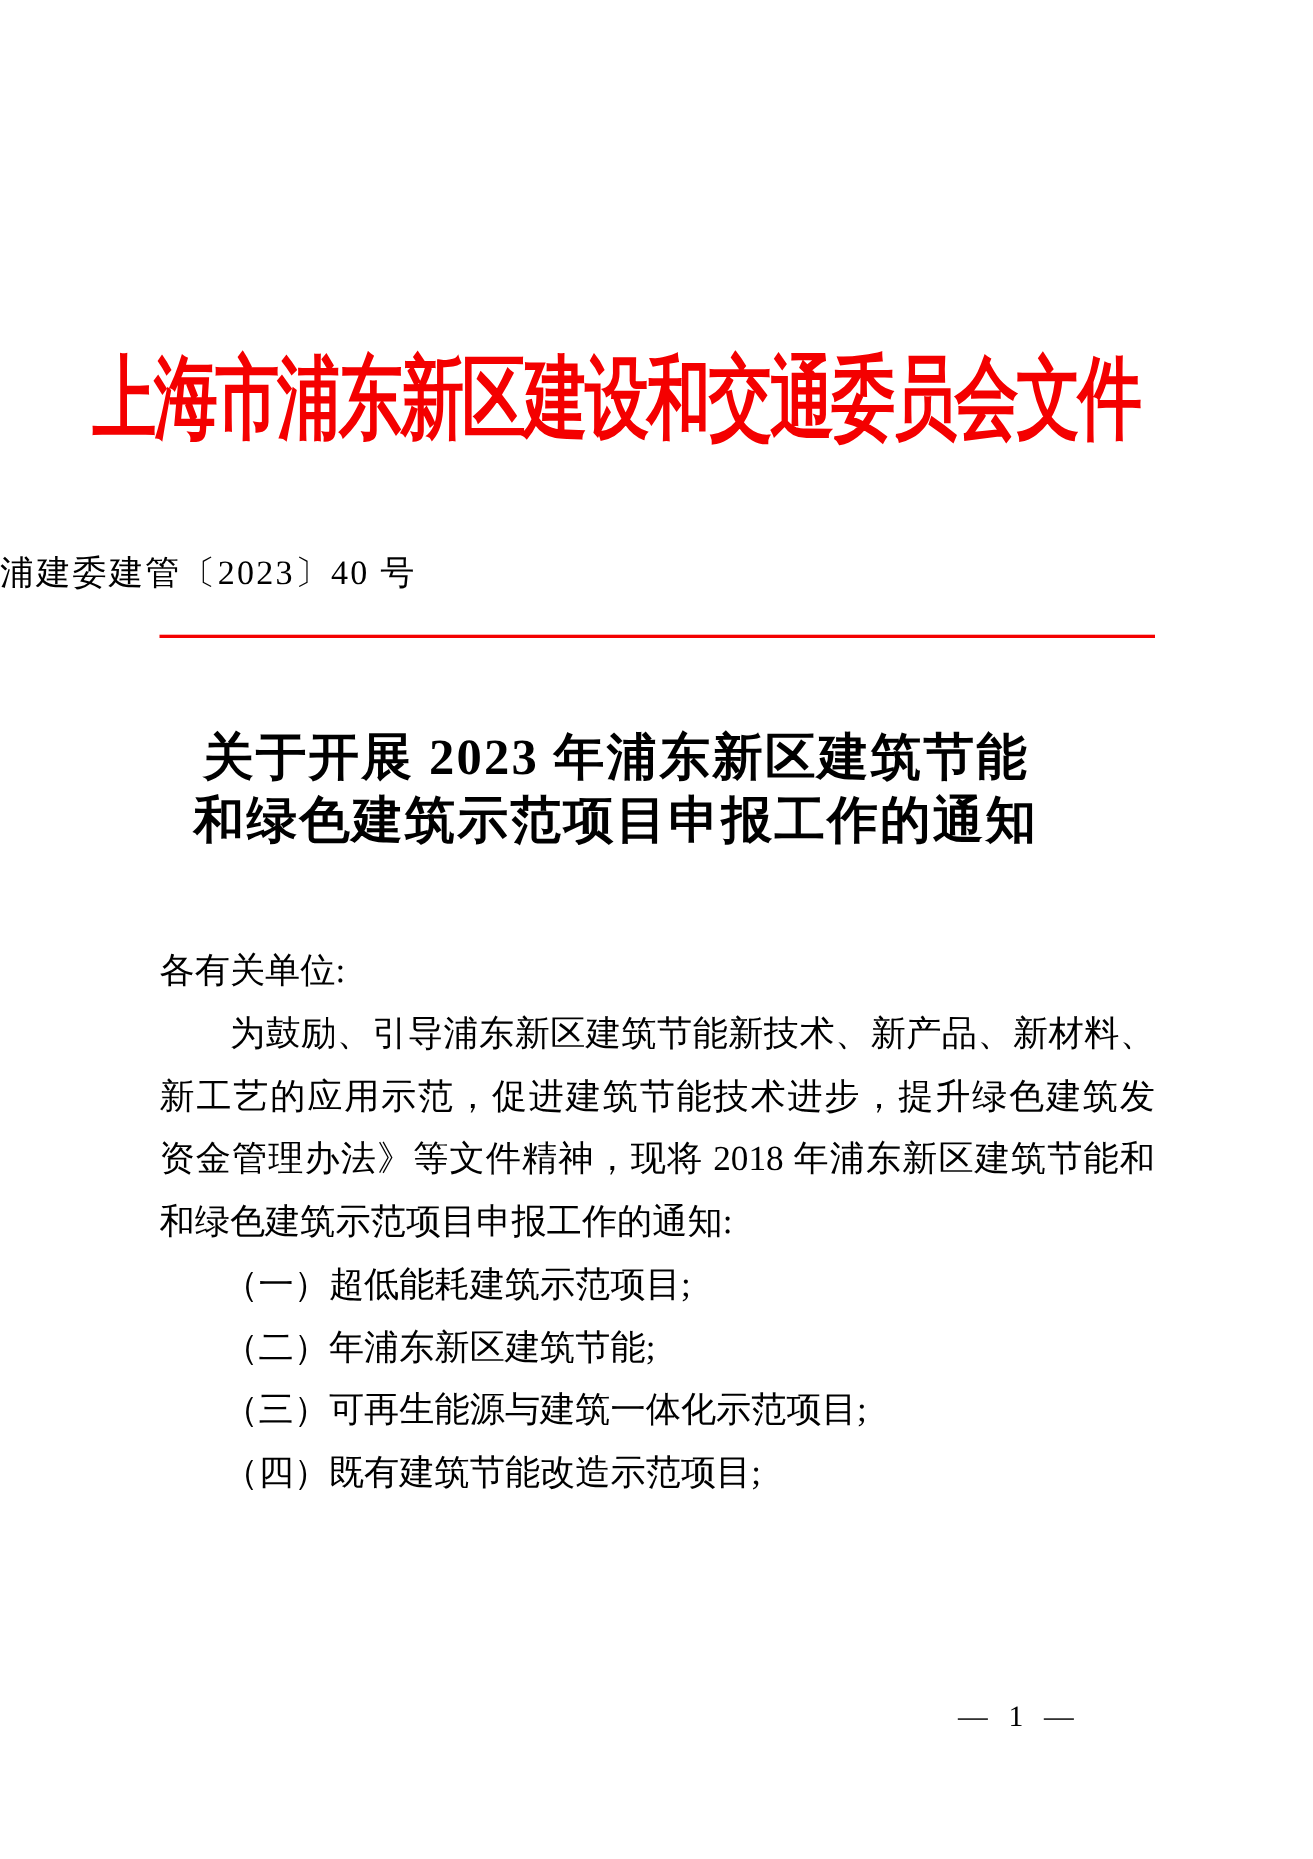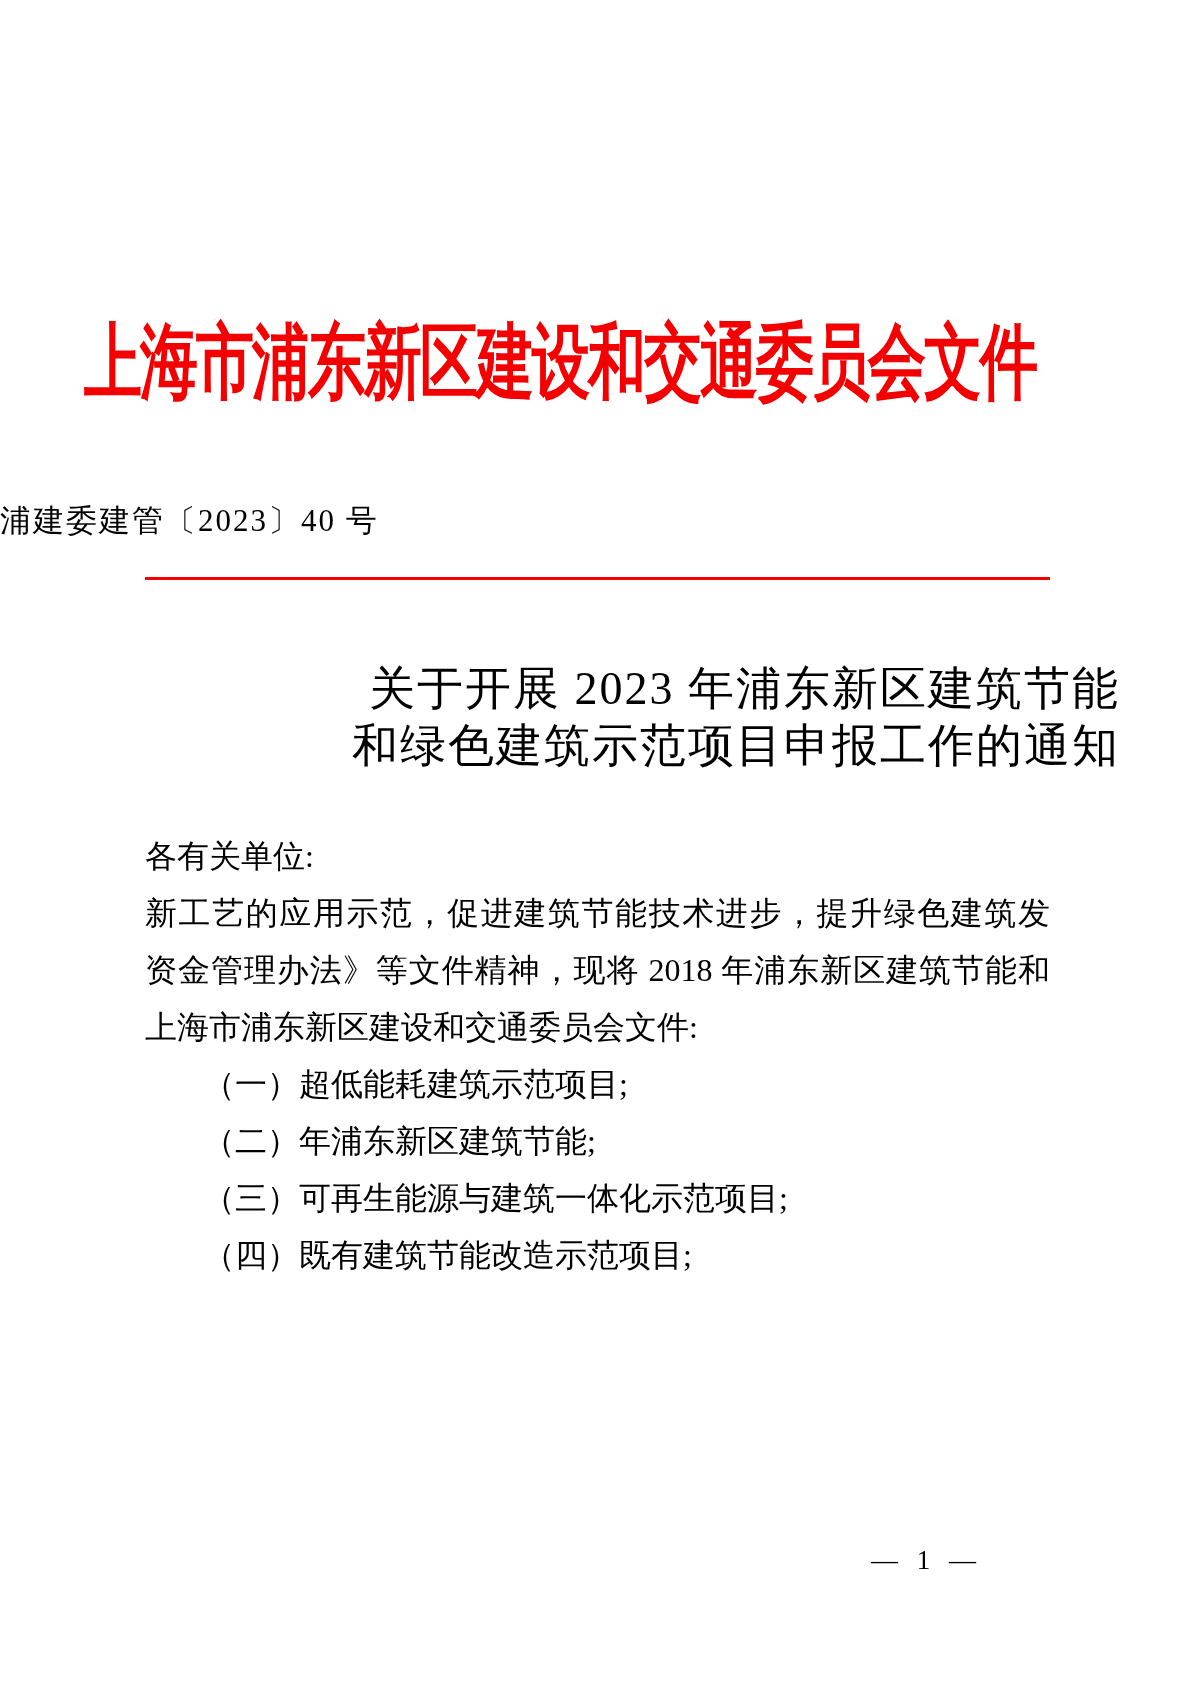--- a/index.html
+++ b/index.html
@@ -59,33 +59,33 @@
     height: 3px;
     background: var(--rule-red, #f40000);
   }
 
   
   .doc-title {
     position: absolute;
     top: 660px;
     left: 0;
     right: 0;
-    text-align: right;
+    text-align: center;
     font-size: 46px;
-    font-weight: normal;
+    font-weight: bold;
     line-height: 57px;
     letter-spacing: 2px;
     color: var(--text-black, #000);
     font-family: "Liberation Serif", "DejaVu Serif", serif;
   }
 
   
   .body-col {
     position: absolute;
-    top: 828px;
+    top: 854px;
     left: 145px;
     width: 905px;
     font-size: 32px;
     line-height: 57px;
     color: var(--text-black, #000);
   }
   .line { display: block; }
   .line.justify {
     text-align: justify;
     text-align-last: justify;
@@ -123,23 +123,24 @@
   <div class="red-rule"></div>
 
   <div class="doc-title">
     <div>关于开展 2023 年浦东新区建筑节能</div>
     <div>和绿色建筑示范项目申报工作的通知</div>
   </div>
 
   <div class="body-col">
     <span class="line">各有关单位:</span>
 
+    <span class="line justify indent">为鼓励、引导浦东新区建筑节能新技术、新产品、新材料、</span>
     <span class="line justify">新工艺的应用示范，促进建筑节能技术进步，提升绿色建筑发</span>
     <span class="line justify">资金管理办法》等文件精神，现将 2018 年浦东新区建筑节能和</span>
-    <span class="line">上海市浦东新区建设和交通委员会文件:</span>
+    <span class="line">和绿色建筑示范项目申报工作的通知:</span>
 
 
     <span class="line list-item">（一）超低能耗建筑示范项目;</span>
     <span class="line list-item">（二）年浦东新区建筑节能;</span>
     <span class="line list-item">（三）可再生能源与建筑一体化示范项目;</span>
     <span class="line list-item">（四）既有建筑节能改造示范项目;</span>
   </div>
 
   <div class="page-number">— 1 —</div>
 

